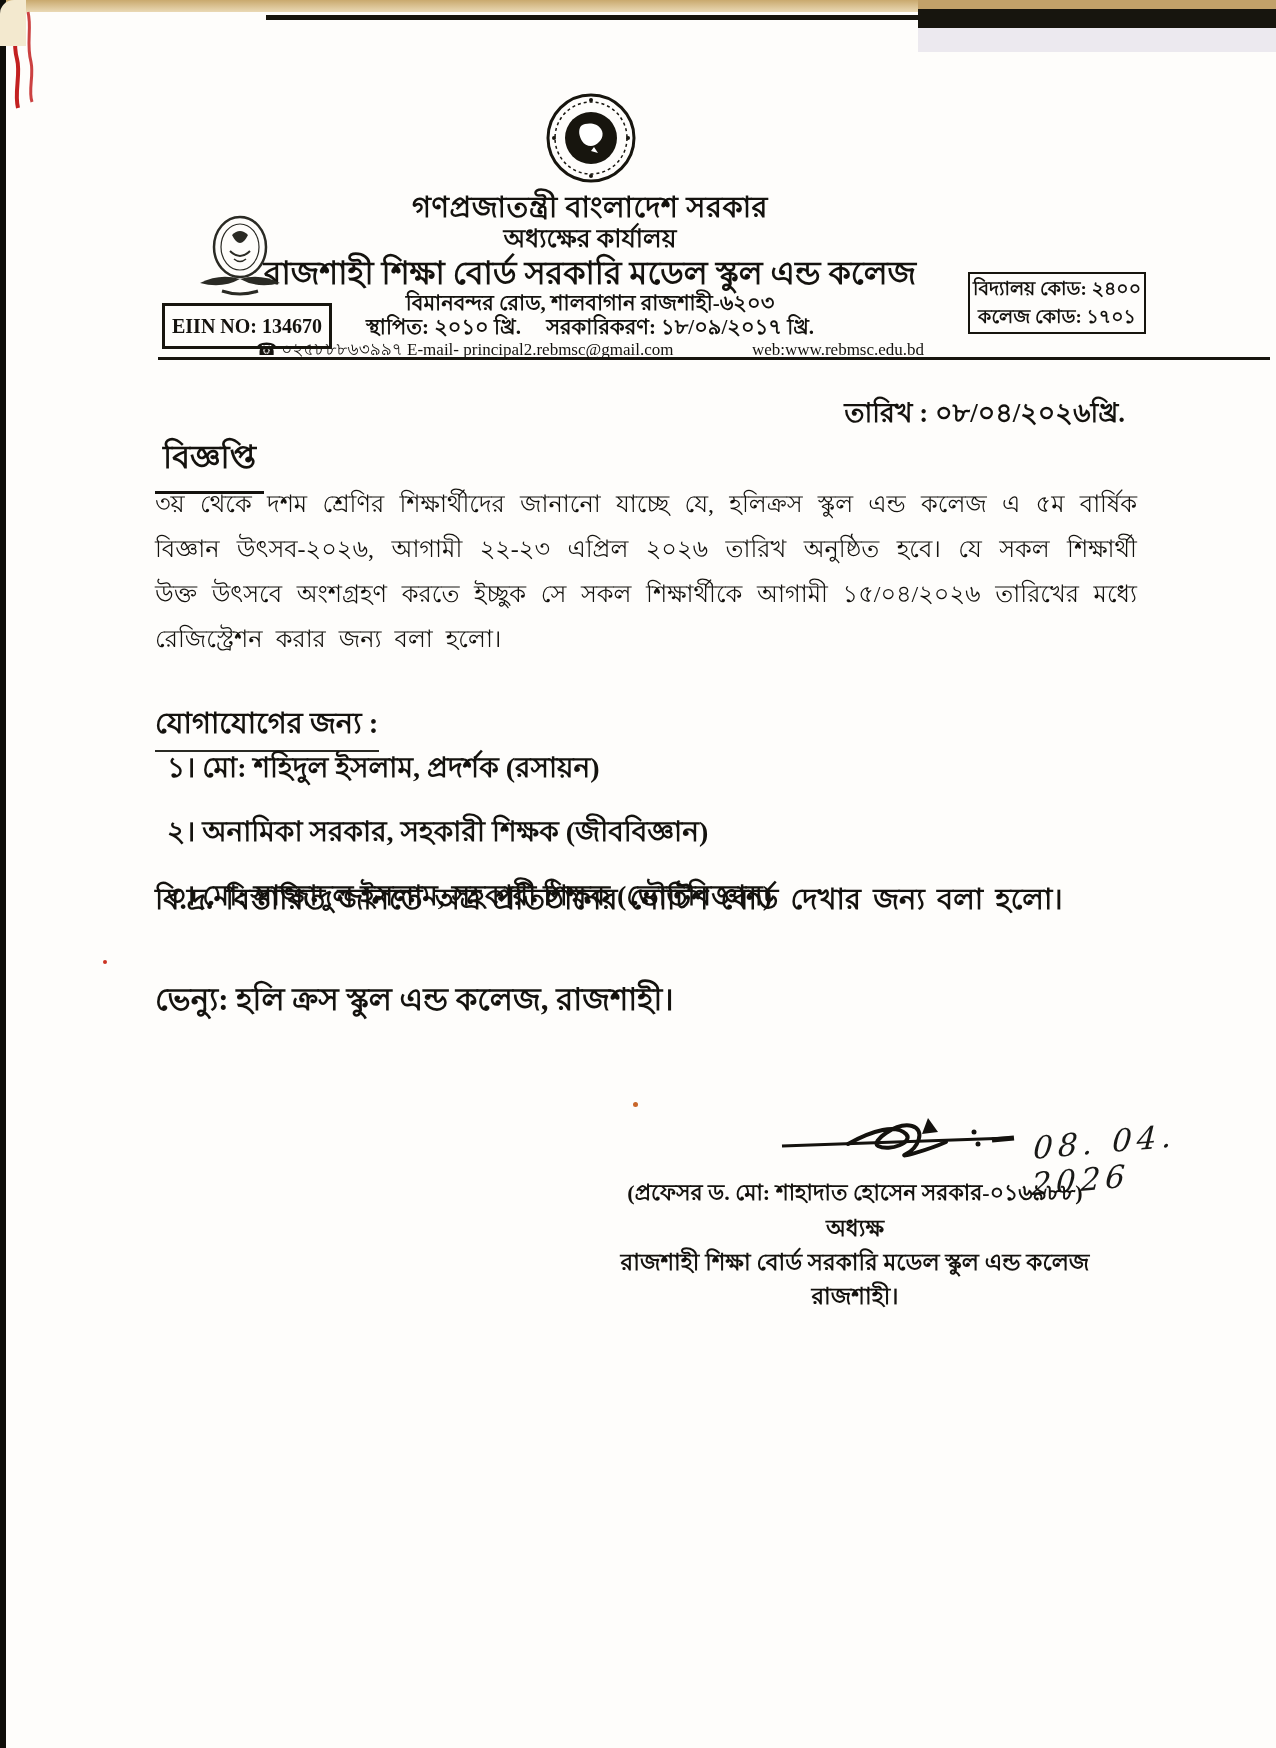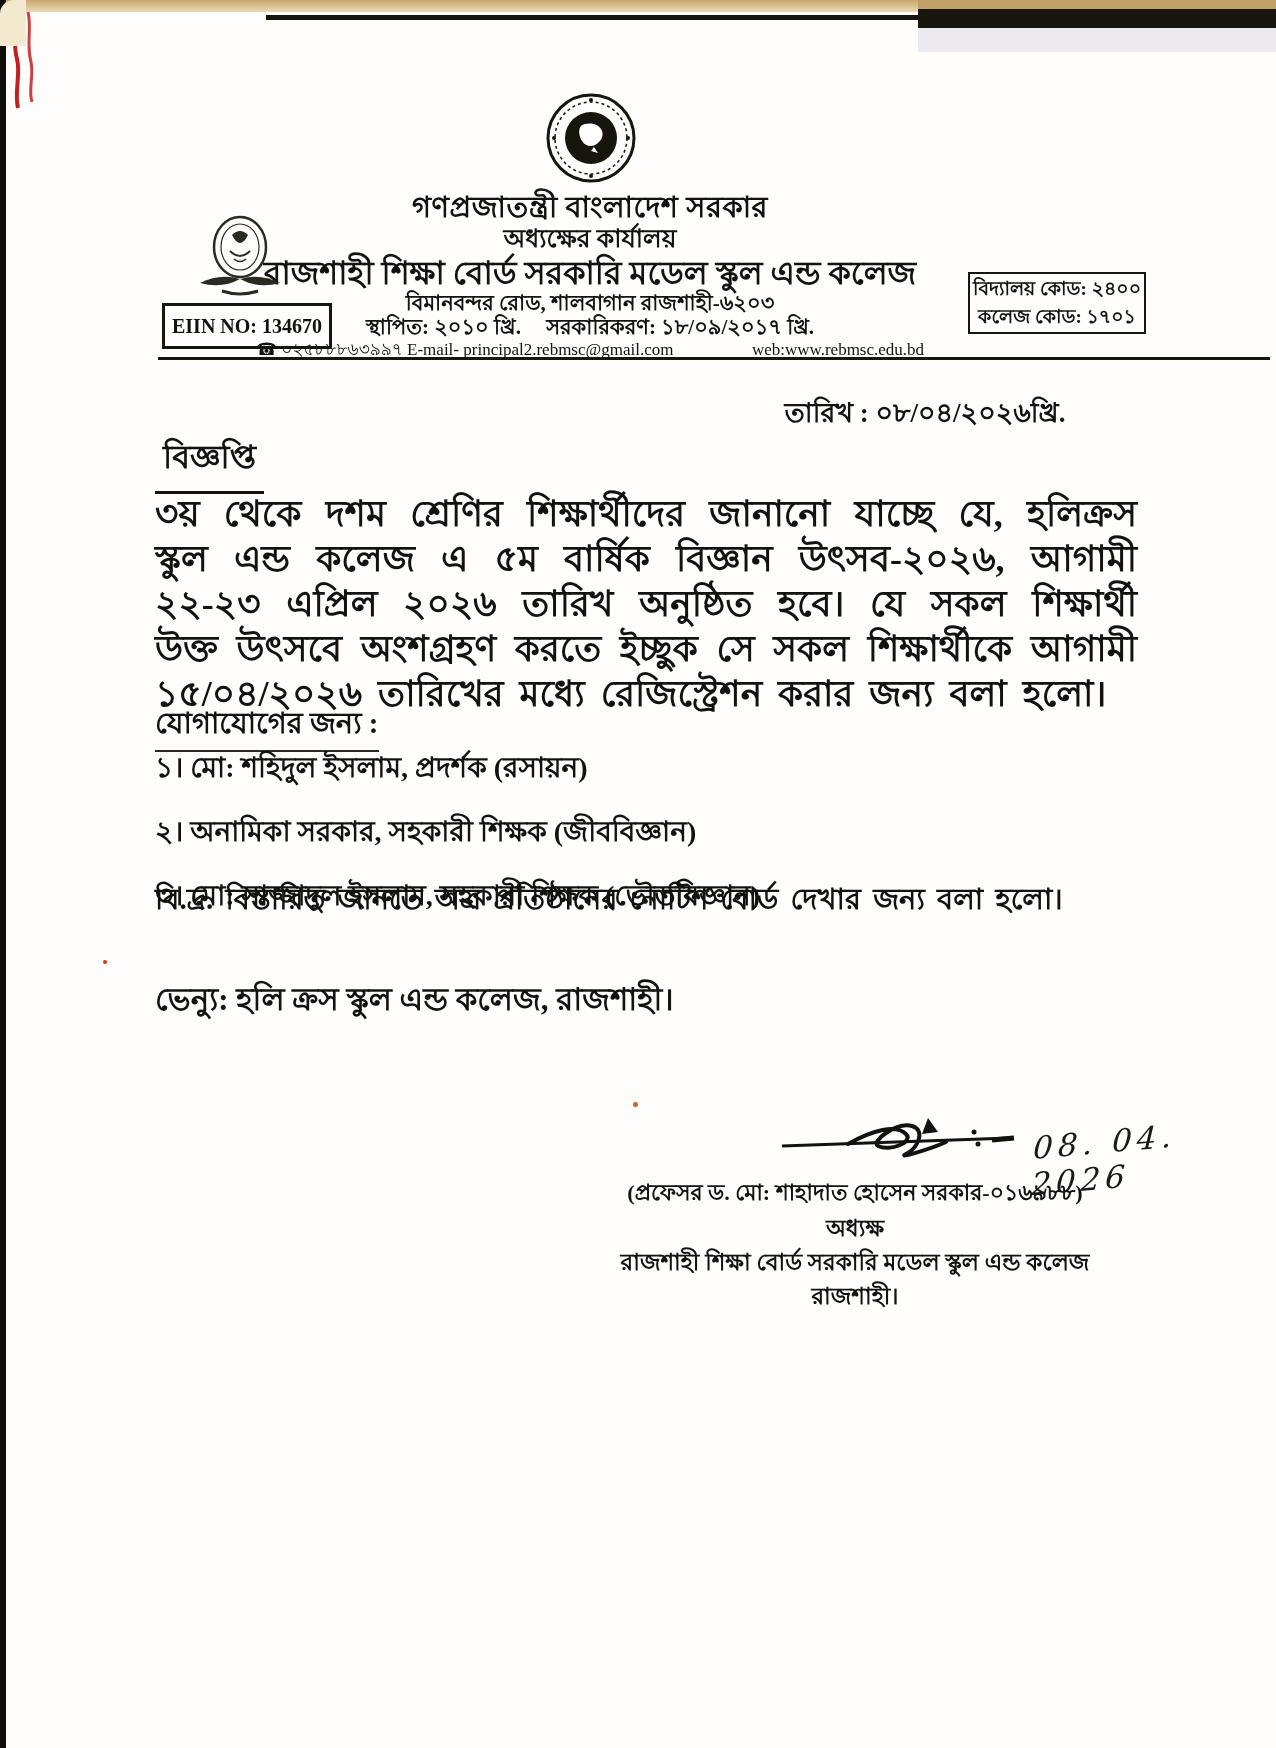--- a/index.html
+++ b/index.html
@@ -41,30 +41,30 @@
   .crest { left:192px; top:205px; }
   .eiin-box { left:162px; top:303px; width:170px; height:46px; border:3px solid #17150e;
     display:flex; align-items:center; justify-content:center;
     font-size:20px; font-weight:bold; font-family:"Liberation Serif",serif; }
   .codes-box { left:968px; top:272px; width:178px; height:62px; border:2.5px solid #17150e;
     display:flex; flex-direction:column; align-items:center; justify-content:center;
     font-size:19px; font-weight:bold; line-height:28px; }
   .header-divider { left:158px; top:357px; width:1112px; height:3px; background:#17150e; }
 
   
-  .date-line { left:725px; top:392px; width:400px; text-align:center; font-size:27px; font-weight:600; }
+  .date-line { left:725px; top:392px; width:400px; text-align:right; font-size:27px; font-weight:600; }
   .notice-title-wrap { left:155px; top:432px; width:980px; text-align:left; }
   .notice-title { display:inline-block; font-size:32px; font-weight:bold;
     border-bottom:3px solid #14120e; padding:0 8px 5px; }
-  .notice-body { left:155px; top:492px; width:982px; font-size:36px; font-weight:700;
+  .notice-body { left:155px; top:482px; width:982px; font-size:24px; font-weight:400;
     line-height:45px; text-align:justify; word-spacing:7px; }
   .contact-heading-wrap { left:155px; top:700px; }
   .contact-heading { display:inline-block; font-size:29px; font-weight:bold;
     border-bottom:2.5px solid #2a2a24; padding-bottom:1px; }
-  .contact-list { left:155px; top:746px; width:900px; font-size:28px; font-weight:600; }
+  .contact-list { left:167px; top:746px; width:900px; font-size:28px; font-weight:600; }
   .contact-item { margin-bottom:17px; }
   .note-text { left:155px; top:876px; width:982px; font-size:29px; font-weight:600;
     line-height:46px; text-align:justify; word-spacing:5px; }
   .venue-text { left:155px; top:975px; width:982px; font-size:31px; font-weight:bold; }
 
   
   .sig-scribble { left:778px; top:1110px; }
   .hand-date { left:1032px; top:1120px; width:230px; font-size:31px; font-style:italic;
     font-family:"DejaVu Serif",serif; letter-spacing:5px;
     transform:rotate(-5deg) skewX(-8deg); color:#191917; }

